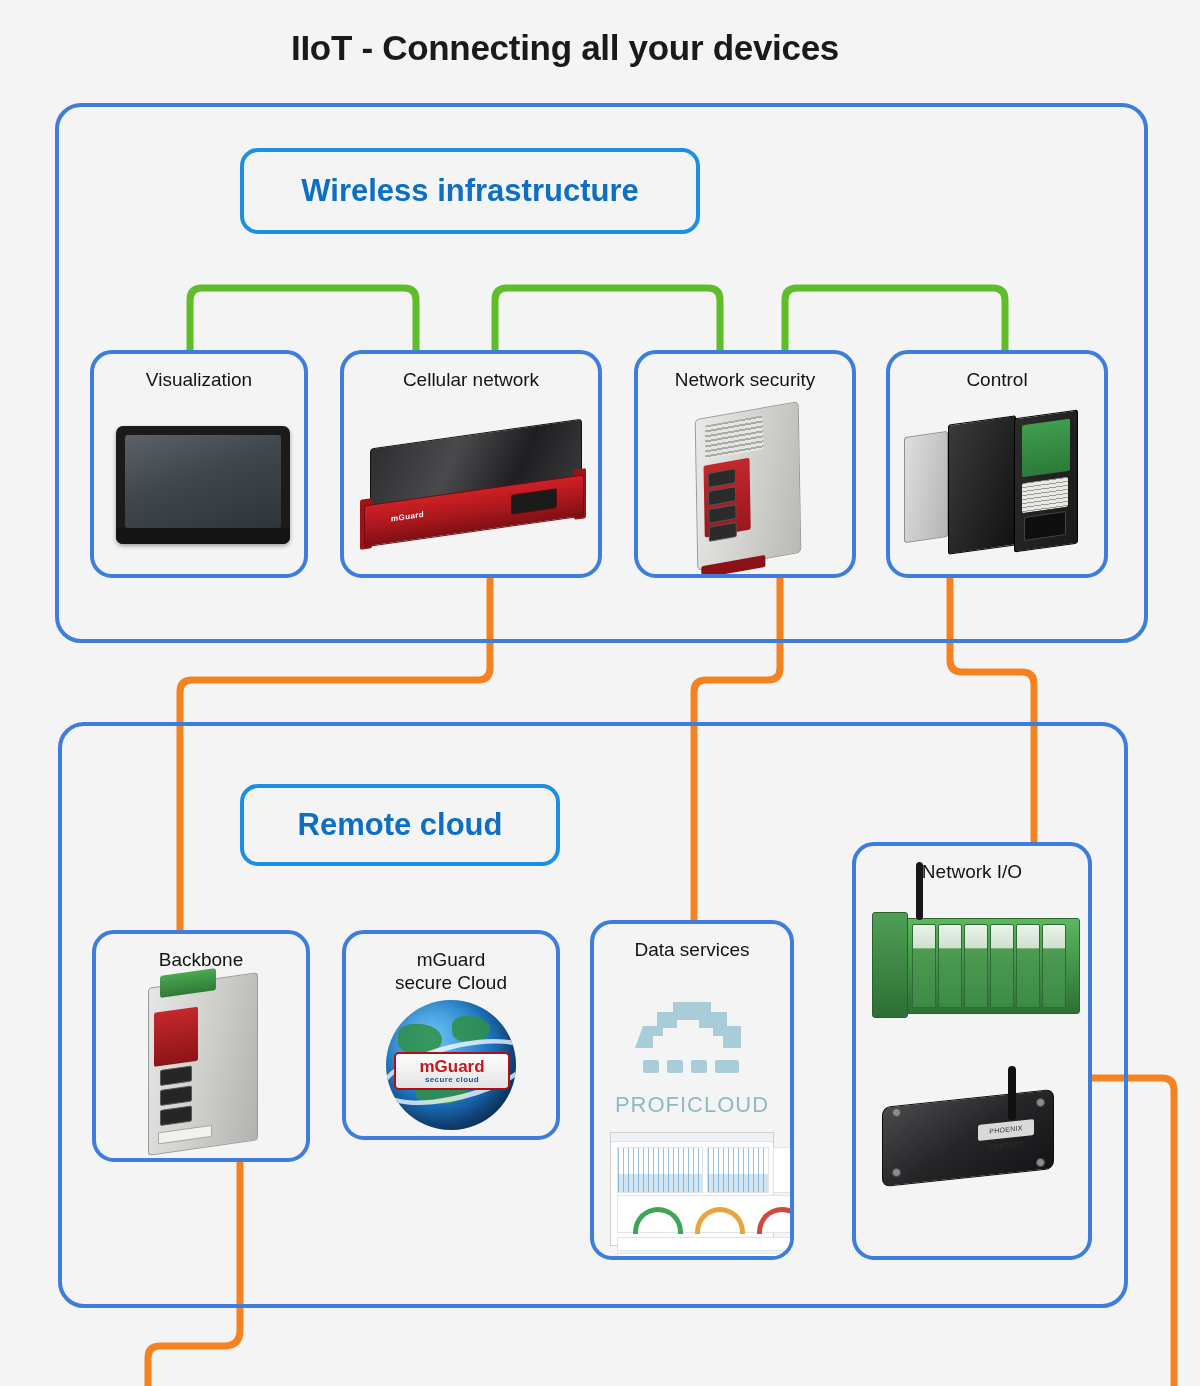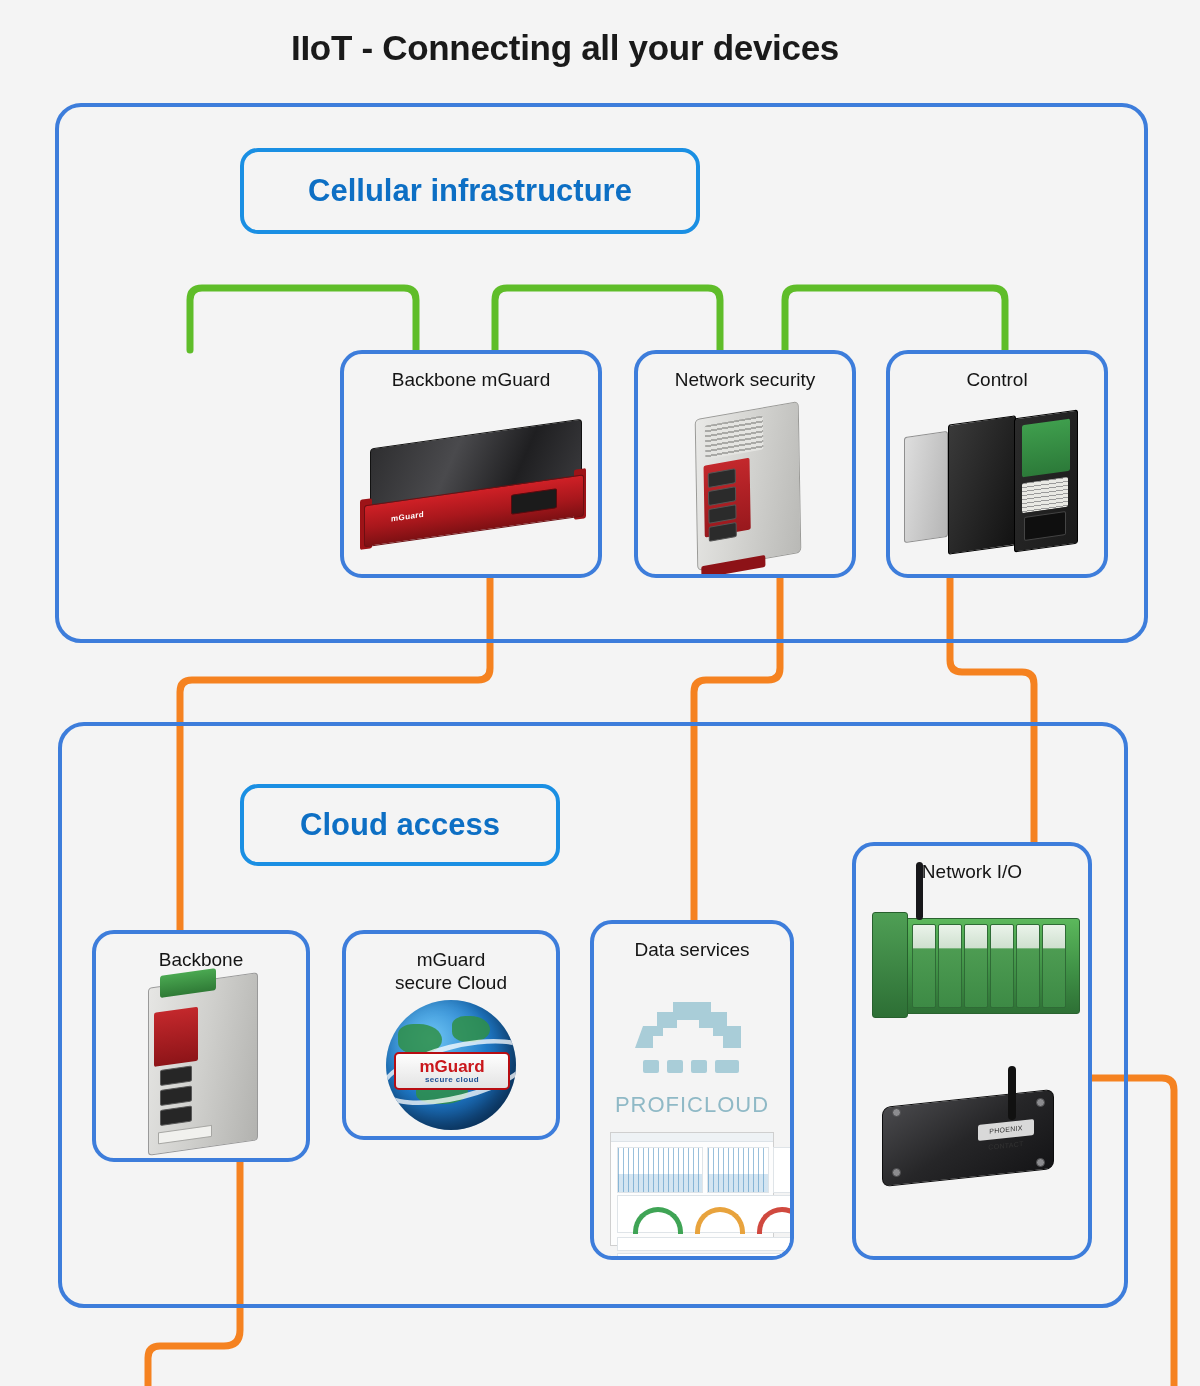--- a/index.html
+++ b/index.html
@@ -387,26 +387,35 @@
 
     <path d="M950 578 L950 660 Q950 672 962 672 L1022 672 Q1034 672 1034 684 L1034 842" fill="none" stroke="#f58220" stroke-width="7" stroke-linecap="round"></path>
 
     <path d="M240 1162 L240 1330 Q240 1346 224 1346 L160 1346 Q148 1346 148 1358 L148 1386" fill="none" stroke="#f58220" stroke-width="7" stroke-linecap="round"></path>
 
     <path d="M1092 1078 L1162 1078 Q1174 1078 1174 1090 L1174 1386" fill="none" stroke="#f58220" stroke-width="7" stroke-linecap="round"></path>
   </svg>
 
   <div class="section-box" id="section-backbone"></div>
   <div class="section-label" id="label-backbone">
-    <span>Cellular infrastructure</span>
-  </div>
-
+    <span>Wireless infrastructure</span>
+  </div>
+
+  <div class="node" id="node-visualization">
+    <div class="cap">Visualization</div>
+    <div class="art">
+      <div class="monitor">
+        <div class="screen"></div>
+        <div class="chin"></div>
+      </div>
+    </div>
+  </div>
 
   <div class="node" id="node-backbonenet">
-    <div class="cap">Backbone mGuard</div>
+    <div class="cap">Cellular network</div>
     <div class="art">
       <div class="rack">
         <div class="lid"></div>
         <div class="ear-l"></div>
         <div class="ear-r"></div>
         <div class="face">
           <div class="brand">mGuard</div>
           <div class="lcd"></div>
         </div>
       </div>
@@ -438,21 +447,21 @@
         <div class="port p2"></div>
         <div class="port p3"></div>
         <div class="port p4"></div>
         <div class="foot"></div>
       </div>
     </div>
   </div>
 
   <div class="section-box" id="section-remote"></div>
   <div class="section-label" id="label-remote">
-    <span>Cloud access</span>
+    <span>Remote cloud</span>
   </div>
 
   <div class="node" id="node-cellular">
     <div class="cap">Backbone</div>
     <div class="art">
       <div class="cellrouter">
         <div class="body"></div>
         <div class="greencon"></div>
         <div class="red"></div>
         <div class="port c1"></div>

